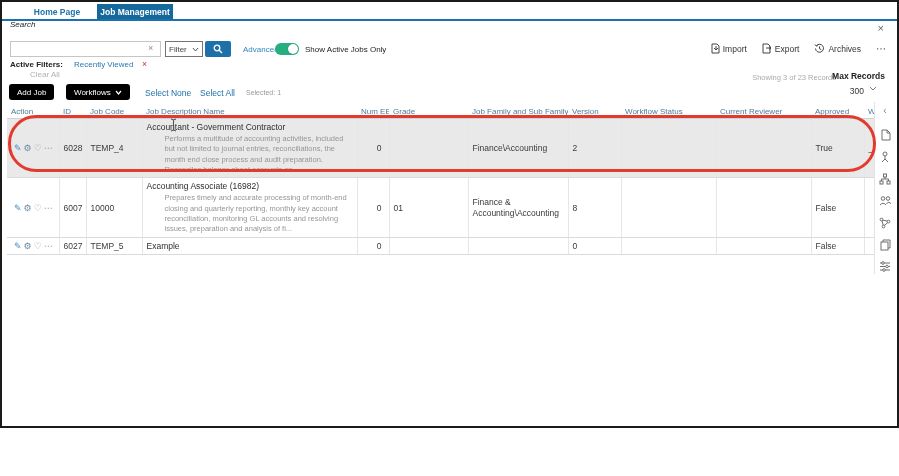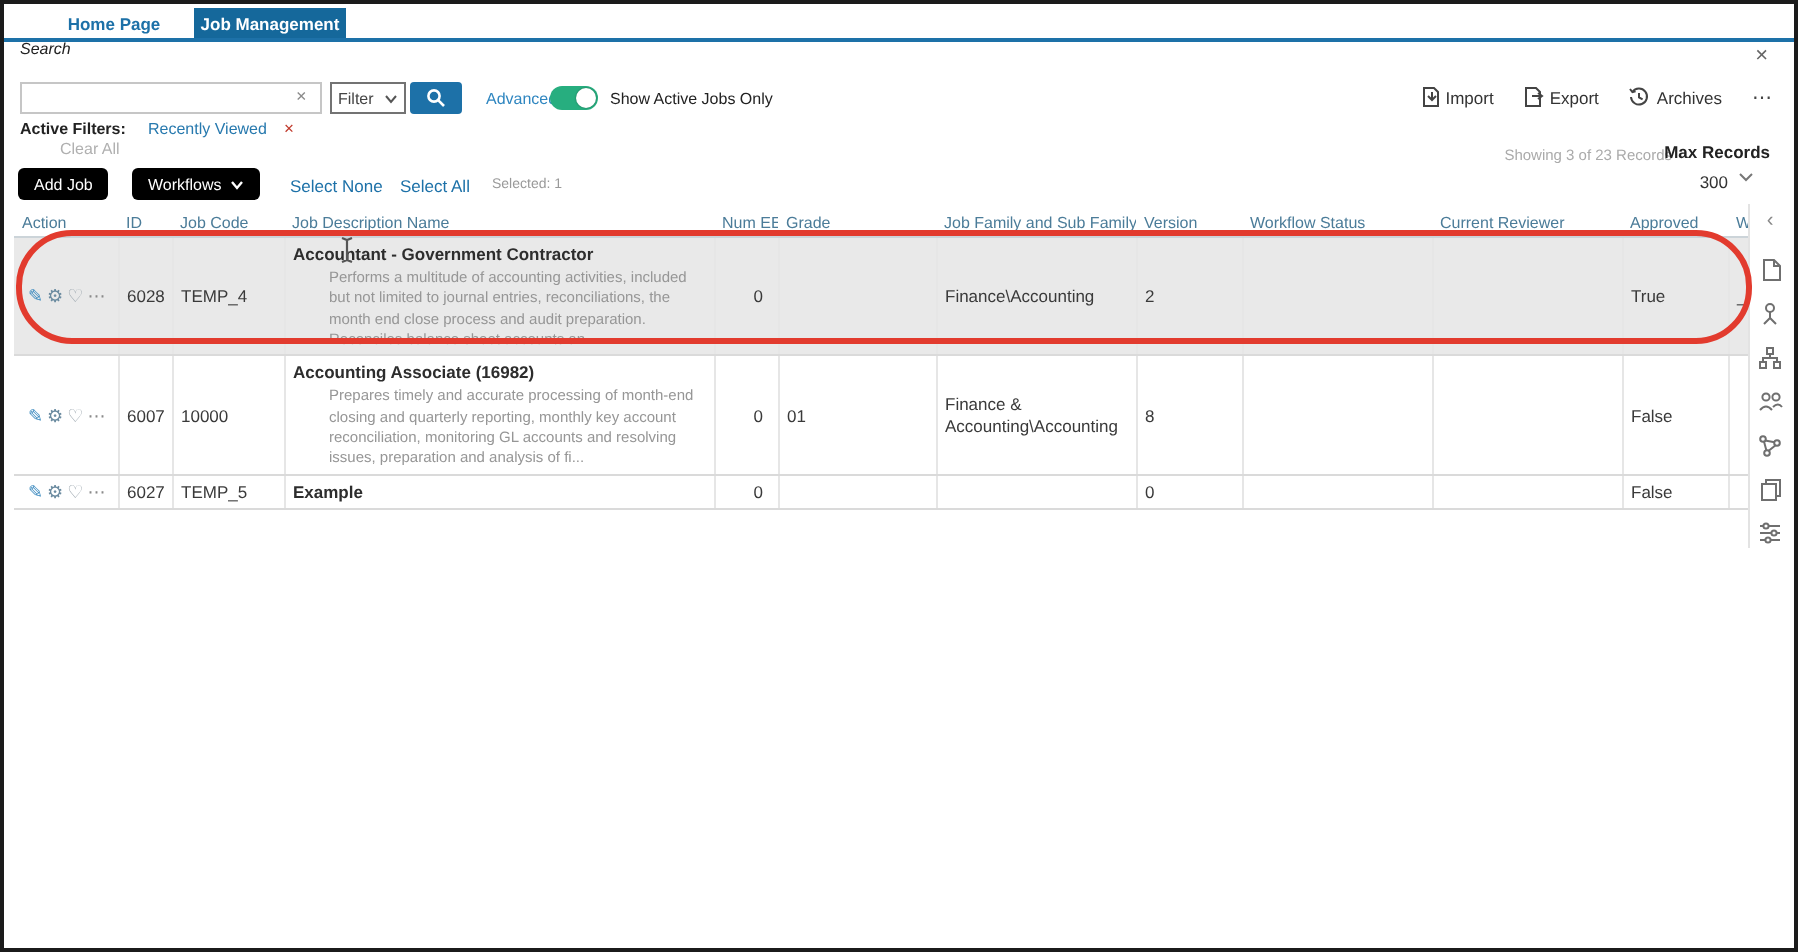--- a/index.html
+++ b/index.html
@@ -1,18 +1,18 @@
 <!DOCTYPE html>
 <html><head>
 <meta charset="utf-8">
 <style>
   * { margin:0; padding:0; box-sizing:border-box; }
   body { background:#fff; font-family:"Liberation Sans", sans-serif; }
   .screen {
-    position:relative; width:899px; height:476px;
+    position:relative; width:899px; height:428px;
     border:2px solid #1b1b1b; background:#fff; overflow:hidden;
     font-family:"Liberation Sans", sans-serif; color:#333;
   }
   
   .tab { position:absolute; top:2px; height:15px; display:flex; align-items:center; justify-content:center;
          font-size:8.5px; font-weight:bold; cursor:pointer; }
   .tab-home { left:18px; width:74px; color:#1d71a8; background:#fff; }
   .tab-job  { left:95px; width:76px; color:#fff; background:#15689b; }
   .tab-underline { position:absolute; top:17px; left:0; width:100%; height:2px; background:#1d71a8; }
   .close-x { position:absolute; top:21px; right:13px; font-size:11px; color:#666; cursor:pointer; line-height:1; }
@@ -61,21 +61,21 @@
 
   
   table.grid { position:absolute; left:5px; top:103px; width:869px; border-collapse:collapse; table-layout:fixed; }
   table.grid th { font-size:8px; font-weight:normal; color:#4b7c99; text-align:left; padding:2px 4px;
                   border-bottom:1px solid #ccd4d9; white-space:nowrap; overflow:hidden; height:13px; }
   table.grid td { font-size:8.5px; color:#3a3a3a; padding:2px 4px; vertical-align:middle;
                   border-right:1px solid #e6e6e6; border-bottom:1px solid #dadada; overflow:hidden; }
   table.grid td:last-child { border-right:none; }
   tr.row-selected td { background:#e9e9e9; }
   .num-cell { text-align:right; padding-right:7px !important; }
-  .job-title { font-size:8.5px; font-weight:bold; color:#2d2d2d; padding-top:1px; }
+  .job-title { font-size:8.5px; font-weight:normal; color:#2d2d2d; padding-top:1px; }
   .job-desc { font-size:7.5px; color:#969696; margin:2px 0 0 18px; line-height:1.38; }
   .action-icons { display:flex; align-items:center; gap:2px; padding-left:3px; }
   .ic-edit { color:#3f8cc0; font-size:9px; cursor:pointer; }
   .ic-gear { color:#6b8ba0; font-size:9px; cursor:pointer; }
   .ic-heart { color:#9aa5ad; font-size:9px; cursor:pointer; }
   .ic-dots { color:#8a8a8a; font-size:9px; letter-spacing:.5px; cursor:pointer; }
   .fam-cell { font-size:8px; line-height:1.25; }
 
   
   .rail { position:absolute; top:100px; right:2px; width:21px; height:172px; border-left:1px solid #e3e3e3;

